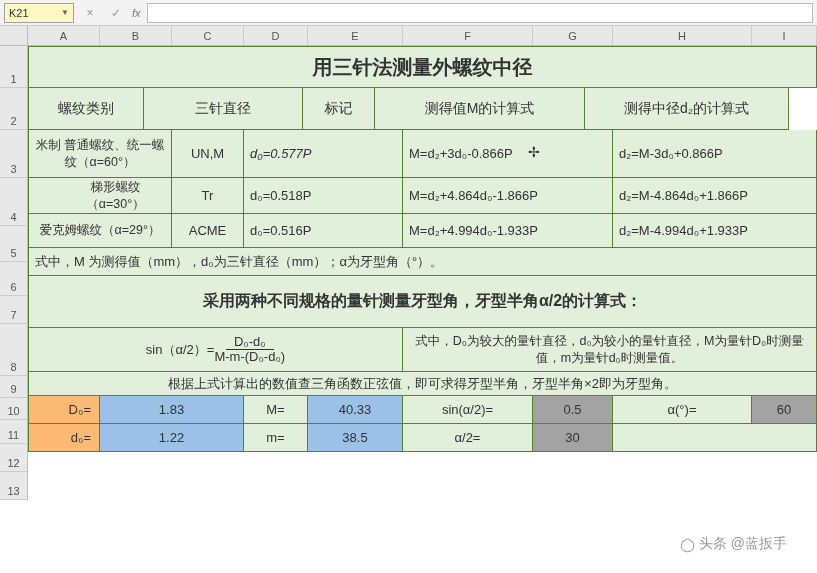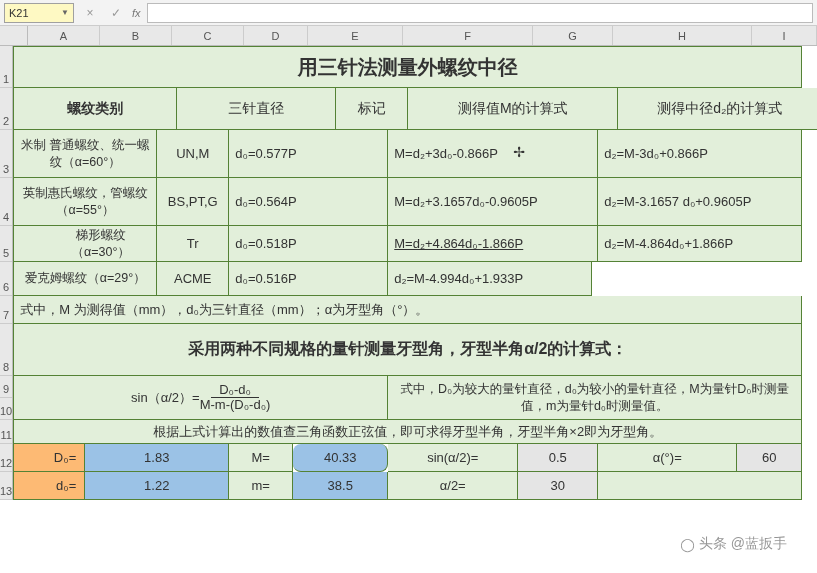--- a/index.html
+++ b/index.html
@@ -86,21 +86,21 @@
     font-size: 13px;
   }
   .title { justify-content: center; font-size: 20px; font-weight: bold; }
   .hdr { justify-content: center; font-size: 14px; }
   .cc { justify-content: center; }
   .section { justify-content: center; font-size: 16px; font-weight: bold; }
   .merged-left { border-left: 1px solid #548235; }
   .frac-wrap { display: inline-flex; flex-direction: column; align-items: center; line-height: 1.1; }
   .frac-top { border-bottom: 1px solid #333; padding: 0 8px; }
   .blue { background: #9bc2e6; justify-content: center; }
-  .yellow { background: #e5e5e5; justify-content: center; }
+  .yellow { background: #a3a3a3; justify-content: center; }
   .lbl { background: #fdba74; justify-content: flex-end; padding-right: 8px; }
   .cursor-icon {
     position: absolute;
     font-size: 14px;
     color: #333;
   }
   .watermark {
     position: absolute;
     right: 30px;
     bottom: 20px;
@@ -157,55 +157,49 @@
       <div class="rowhead" style="height: 28px;">12</div>
       <div class="rowhead" style="height: 28px;">13</div>
     </div>
   <div class="grid" id="grid" style="position:relative;">
 
     <div class="g-row">
       <div class="cell title merged-left" style="width:789px;height:42px;border-top:1px solid #548235;">用三针法测量外螺纹中径</div>
     </div>
 
     <div class="g-row">
-      <div class="cell hdr merged-left" style="width:164px;height:42px;font-weight:bold;">螺纹类别</div>
+      <div class="cell hdr merged-left" style="width:116px;height:42px;">螺纹类别</div>
       <div class="cell hdr" style="width:159px;height:42px;flex-direction:column;">
           <span>三针直径</span>
         </div>
       <div class="cell hdr" style="width:72px;height:42px;">标记</div>
       <div class="cell hdr" style="width:210px;height:42px;">测得值M的计算式</div>
       <div class="cell hdr" style="width:204px;height:42px;">测得中径d₂的计算式</div>
     </div>
 
     <div id="datarows">
         <div class="g-row">
           <div class="cell cc merged-left" style="width:144px;height:48px;text-align:center;font-size:12.5px;">米制 普通螺纹、统一螺纹（α=60°）</div>
           <div class="cell cc" style="width:72px;height:48px;">UN,M</div>
-          <div class="cell" style="width:159px;height:48px;">d₀=0.577P</div>
+          <div class="cell" style="width:159px;height:48px;font-style:italic;">d₀=0.577P</div>
           <div class="cell" style="width:210px;height:48px;">M=d₂+3d₀-0.866P</div>
           <div class="cell" style="width:204px;height:48px;">d₂=M-3d₀+0.866P</div>
-        </div>
-        <div class="g-row">
-          <div class="cell cc merged-left" style="width:144px;height:48px;text-align:center;font-size:12.5px;">英制惠氏螺纹，管螺纹（α=55°）</div>
-          <div class="cell cc" style="width:72px;height:48px;">BS,PT,G</div>
-          <div class="cell" style="width:159px;height:48px;">d₀=0.564P</div>
-          <div class="cell" style="width:210px;height:48px;">M=d₂+3.1657d₀-0.9605P</div>
-          <div class="cell" style="width:204px;height:48px;">d₂=M-3.1657 d₀+0.9605P</div>
         </div>
         <div class="g-row">
           <div class="cell cc merged-left" style="width:144px;height:36px;text-align:center;font-size:12.5px;padding-left:37px;">梯形螺纹（α=30°）</div>
           <div class="cell cc" style="width:72px;height:36px;">Tr</div>
           <div class="cell" style="width:159px;height:36px;">d₀=0.518P</div>
-          <div class="cell" style="width:210px;height:36px;text-decoration:underline;">M=d₂+4.864d₀-1.866P</div>
+          <div class="cell" style="width:210px;height:36px;">M=d₂+4.864d₀-1.866P</div>
           <div class="cell" style="width:204px;height:36px;">d₂=M-4.864d₀+1.866P</div>
         </div>
         <div class="g-row">
           <div class="cell cc merged-left" style="width:144px;height:34px;text-align:center;font-size:12.5px;">爱克姆螺纹（α=29°）</div>
           <div class="cell cc" style="width:72px;height:34px;">ACME</div>
           <div class="cell" style="width:159px;height:34px;">d₀=0.516P</div>
+          <div class="cell" style="width:210px;height:34px;">M=d₂+4.994d₀-1.933P</div>
           <div class="cell" style="width:204px;height:34px;">d₂=M-4.994d₀+1.933P</div>
         </div>
       </div>
 
     <div class="g-row">
       <div class="cell merged-left" style="width:789px;height:28px;">式中，M 为测得值（mm），d₀为三针直径（mm）；α为牙型角（°）。</div>
     </div>
 
     <div class="g-row">
       <div class="cell section merged-left" style="width:789px;height:52px;">采用两种不同规格的量针测量牙型角，牙型半角α/2的计算式：</div>
@@ -223,21 +217,21 @@
     </div>
 
     <div class="g-row">
       <div class="cell merged-left cc" style="width:789px;height:24px;">根据上式计算出的数值查三角函数正弦值，即可求得牙型半角，牙型半角×2即为牙型角。</div>
     </div>
 
     <div class="g-row">
       <div class="cell lbl merged-left" style="width:72px;height:28px;">D₀=</div>
       <div class="cell blue" style="width:144px;height:28px;">1.83</div>
       <div class="cell cc" style="width:64px;height:28px;">M=</div>
-      <div class="cell blue" style="width:95px;height:28px;border-radius:8px;">40.33</div>
+      <div class="cell blue" style="width:95px;height:28px;">40.33</div>
       <div class="cell cc" style="width:130px;height:28px;">sin(α/2)=</div>
       <div class="cell yellow" style="width:80px;height:28px;">0.5</div>
       <div class="cell cc" style="width:139px;height:28px;">α(°)=</div>
       <div class="cell yellow" style="width:65px;height:28px;">60</div>
     </div>
 
     <div class="g-row">
       <div class="cell lbl merged-left" style="width:72px;height:28px;">d₀=</div>
       <div class="cell blue" style="width:144px;height:28px;">1.22</div>
       <div class="cell cc" style="width:64px;height:28px;">m=</div>

